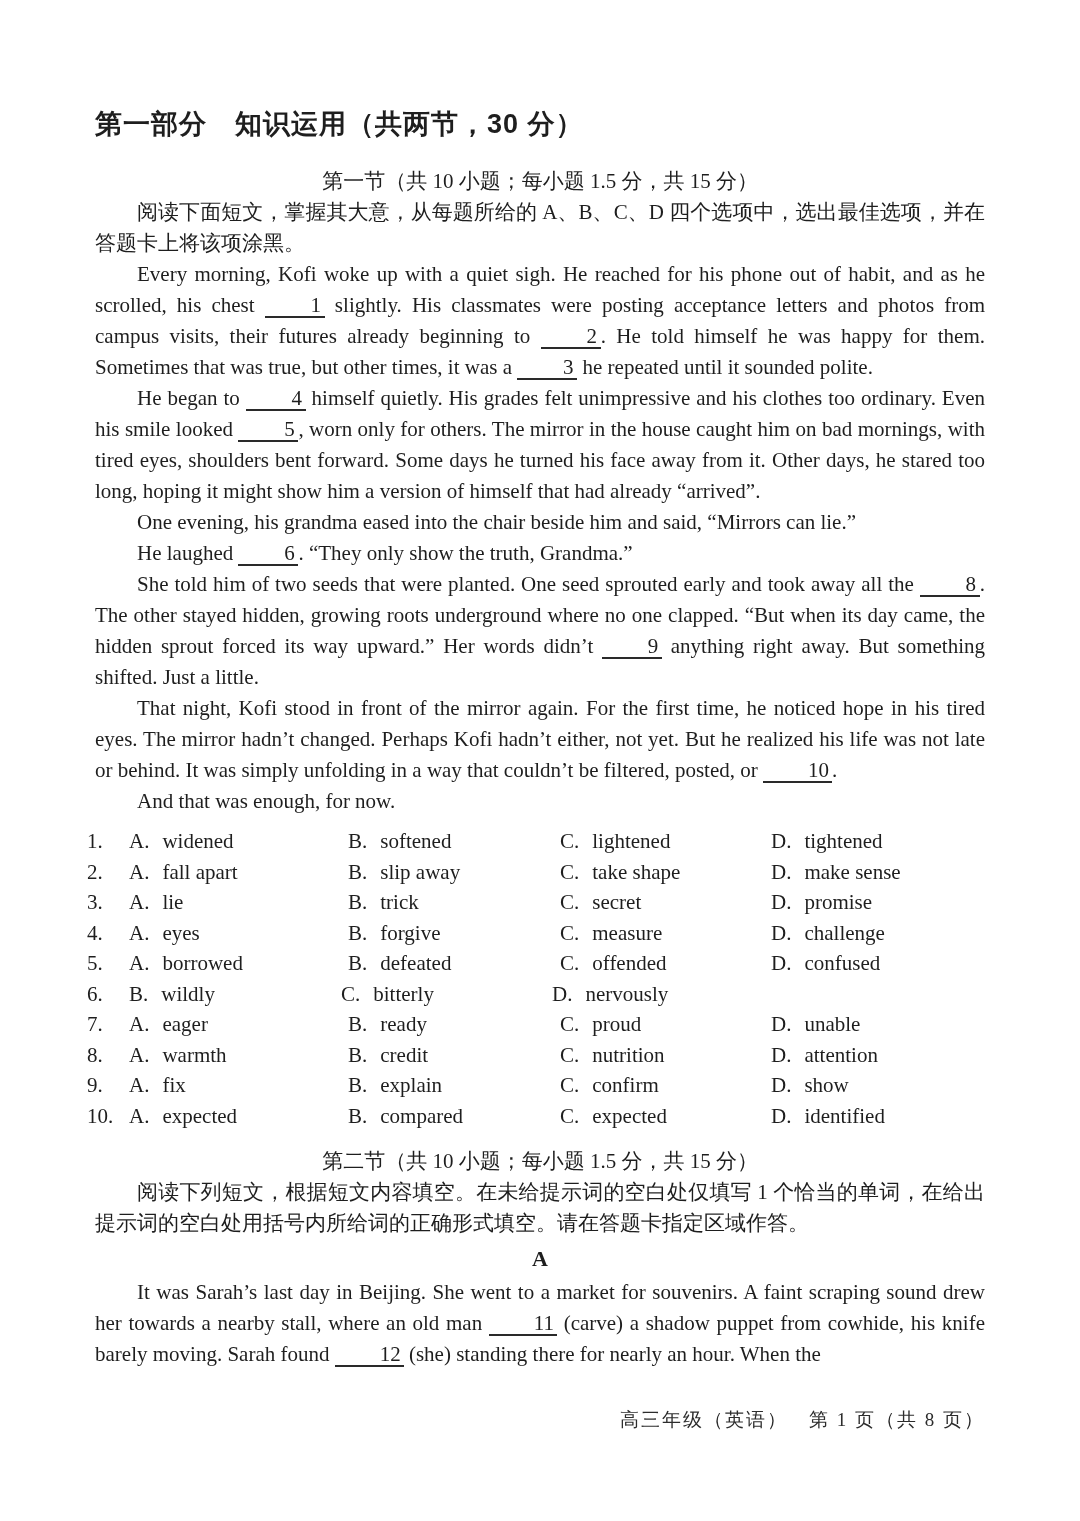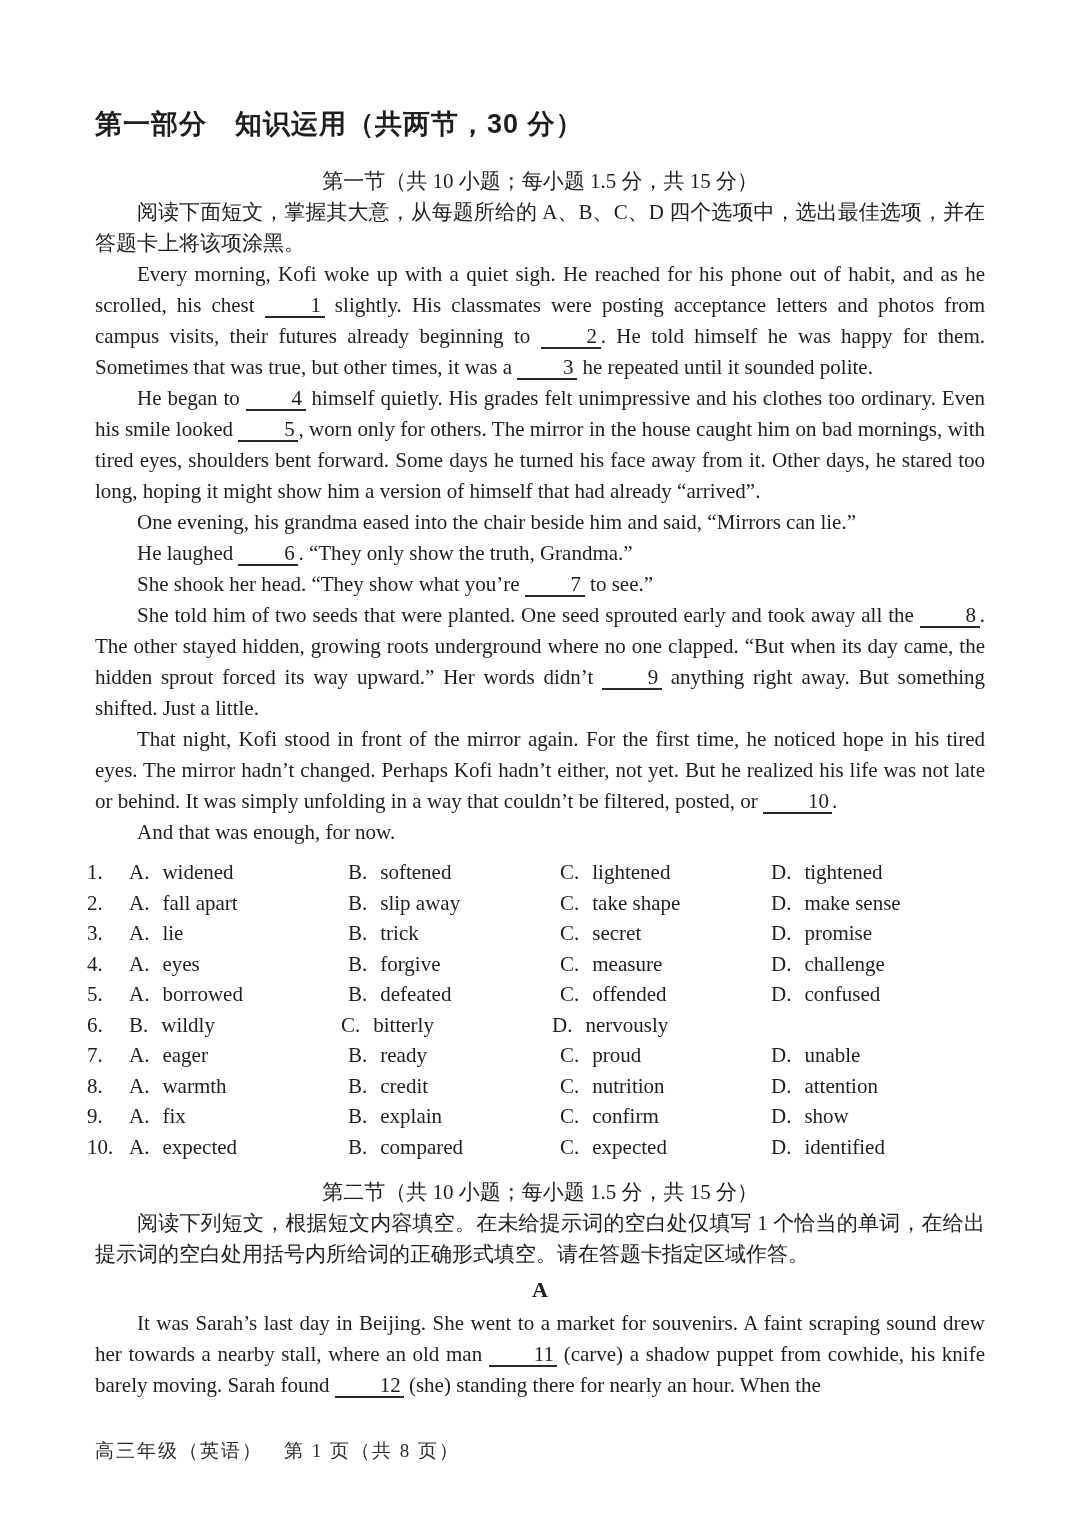--- a/index.html
+++ b/index.html
@@ -48,42 +48,41 @@
   .section2-block { margin-top: 15px; }
   .passage-label {
     text-align: center;
     font-weight: bold;
     font-size: 22px;
     line-height: 36px;
     margin: 2px 0 0 0;
   }
   .page-footer {
     margin-top: 34px;
-    text-align: left;
+    text-align: right;
     font-size: 19px;
     letter-spacing: 2px;
     color: #2c2c2c;
   }
 </style>
 </head>
 <body>
 
 <div class="page">
 
   <h1 class="part-heading">第一部分　知识运用（共两节，30 分）</h1>
 
   <p class="cn-title">第一节（共 10 小题；每小题 1.5 分，共 15 分）</p>
   <p class="cn-instr">阅读下面短文，掌握其大意，从每题所给的 A、B、C、D 四个选项中，选出最佳选项，并在答题卡上将该项涂黑。</p>
 
   <div>
     <p class="en-para">Every morning, Kofi woke up with a quiet sigh. He reached for his phone out of habit, and as he scrolled, his chest <span class="blank">1</span> slightly. His classmates were posting acceptance letters and photos from campus visits, their futures already beginning to <span class="blank">2</span>. He told himself he was happy for them. Sometimes that was true, but other times, it was a <span class="blank">3</span> he repeated until it sounded polite.</p>
     <p class="en-para">He began to <span class="blank">4</span> himself quietly. His grades felt unimpressive and his clothes too ordinary. Even his smile looked <span class="blank">5</span>, worn only for others. The mirror in the house caught him on bad mornings, with tired eyes, shoulders bent forward. Some days he turned his face away from it. Other days, he stared too long, hoping it might show him a version of himself that had already “arrived”.</p>
     <p class="en-para">One evening, his grandma eased into the chair beside him and said, “Mirrors can lie.”</p>
     <p class="en-para">He laughed <span class="blank">6</span>. “They only show the truth, Grandma.”</p>
-    <p class="en-para">She shook her head. “They show what you’re <span class="blank">7</span> to see.”</p>
     <p class="en-para">She told him of two seeds that were planted. One seed sprouted early and took away all the <span class="blank">8</span>. The other stayed hidden, growing roots underground where no one clapped. “But when its day came, the hidden sprout forced its way upward.” Her words didn’t <span class="blank">9</span> anything right away. But something shifted. Just a little.</p>
     <p class="en-para">That night, Kofi stood in front of the mirror again. For the first time, he noticed hope in his tired eyes. The mirror hadn’t changed. Perhaps Kofi hadn’t either, not yet. But he realized his life was not late or behind. It was simply unfolding in a way that couldn’t be filtered, posted, or <span class="blank">10</span>.</p>
     <p class="en-para">And that was enough, for now.</p>
   </div>
 
   <div class="question-list">
       <div class="q-row">
         <span class="q-num">1.</span>
         <span class="q-opt q-opt-A"><span class="q-lab">A.</span><span class="q-text">widened</span></span>
         <span class="q-opt q-opt-B"><span class="q-lab">B.</span><span class="q-text">softened</span></span>

